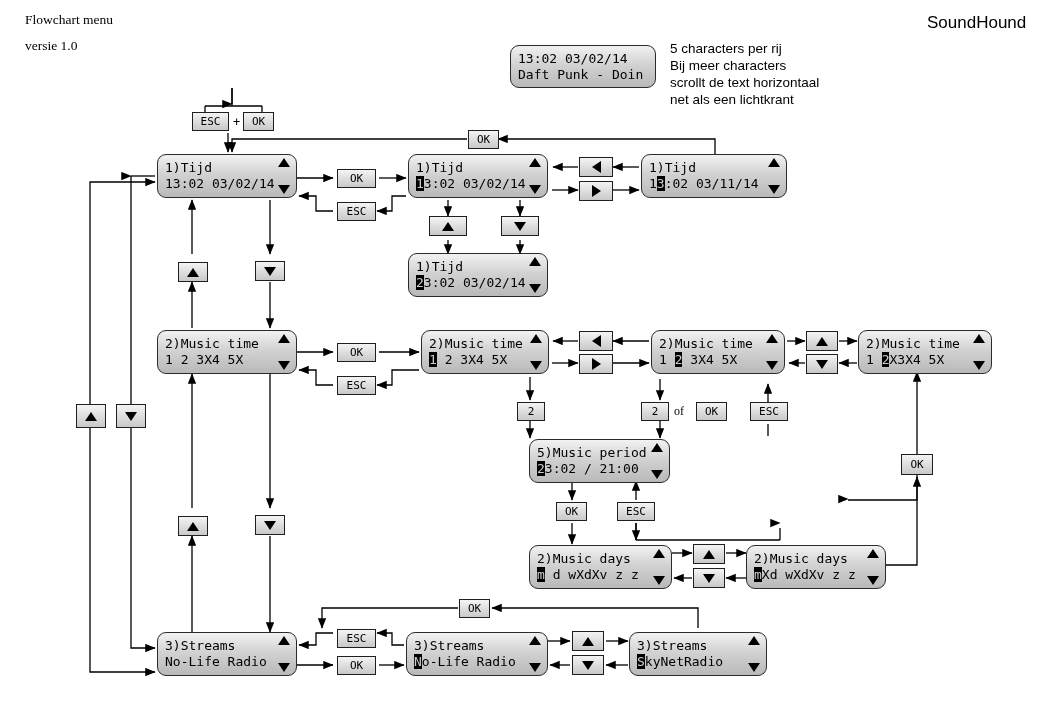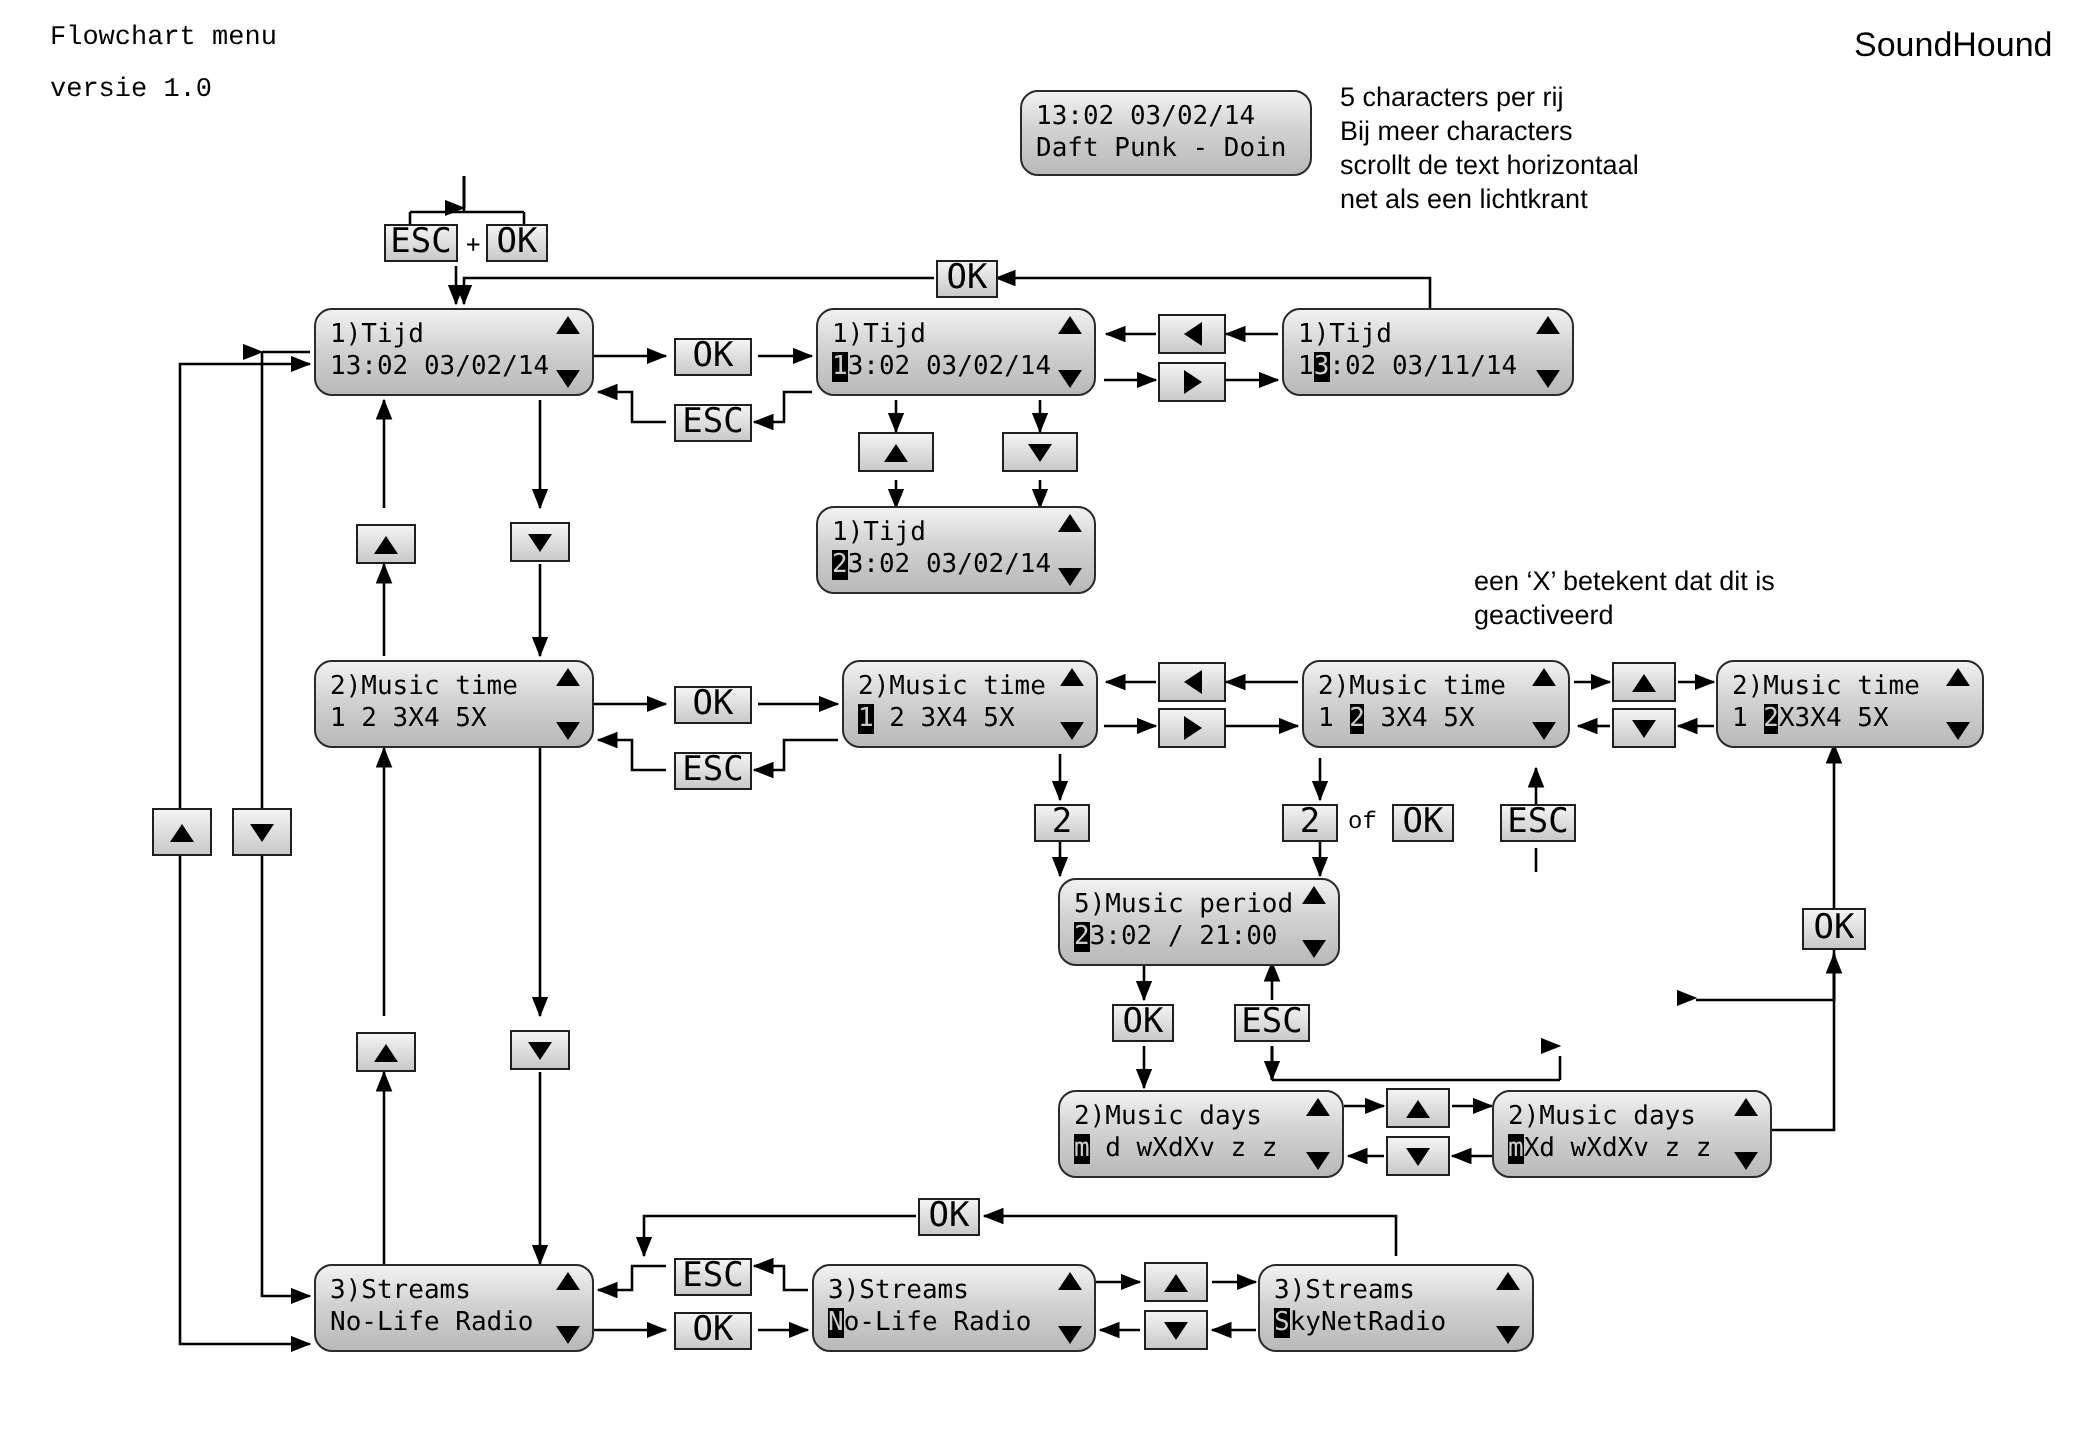--- a/index.html
+++ b/index.html
@@ -10,21 +10,21 @@
   #canvas {
     position: relative;
     width: 1038px;
     height: 718px;
     background: #ffffff;
     font-family: "Liberation Sans", sans-serif;
     overflow: hidden;
   }
   .lbl {
     position: absolute;
-    font-family: Liberation Mono, monospace;
+    font-family: Liberation Serif, serif;
     font-size: 13.5px;
     color: #000000;
     white-space: pre;
   }
   .title-left {
     font-size: 13.5px;
   }
   .brand {
     position: absolute;
     font-size: 17px;
@@ -85,21 +85,21 @@
     color: #cccccc;
   }
 
   
   .key {
     position: absolute;
     box-sizing: border-box;
     border: 1.4px solid #1f1f1f;
     background: linear-gradient(to bottom, #f4f4f4 0%, #dcdcdc 55%, #c9c9c9 100%);
     font-family: "DejaVu Sans Mono", monospace;
-    font-size: 17px;
+    font-size: 11px;
     color: #000;
     text-align: center;
     line-height: 1;
     display: flex;
     align-items: center;
     justify-content: center;
     white-space: pre;
   }
   .key.arrow {
     font-size: 11px;
@@ -265,22 +265,20 @@
   </svg>
 
   <div class="lbl title-left" style="left:25px; top:12px;">Flowchart menu</div>
   <div class="lbl" style="left:25px; top:38px;">versie 1.0</div>
   <div class="brand" style="left:911px; top:13px;margin-left:16px;">SoundHound</div>
 
   <div class="note" style="left:670px; top:40px;">5 characters per rij
 Bij meer characters
 scrollt de text horizontaal
 net als een lichtkrant</div>
-  <div class="note" style="left:737px; top:282px;">een ‘X’ betekent dat dit is
-geactiveerd</div>
 
   <div class="lcd" style="left:510px; top:45px; width:146px; height:43px;">
     <div class="line">13:02 03/02/14</div>
     <div class="line">Daft Punk - Doin</div>
   </div>
 
   <div class="key" style="left:192px; top:112px; width:37px; height:19px;">ESC</div>
   <div class="plus" style="left:233px; top:115px;">+</div>
   <div class="key" style="left:243px; top:112px; width:31px; height:19px;">OK</div>
 

